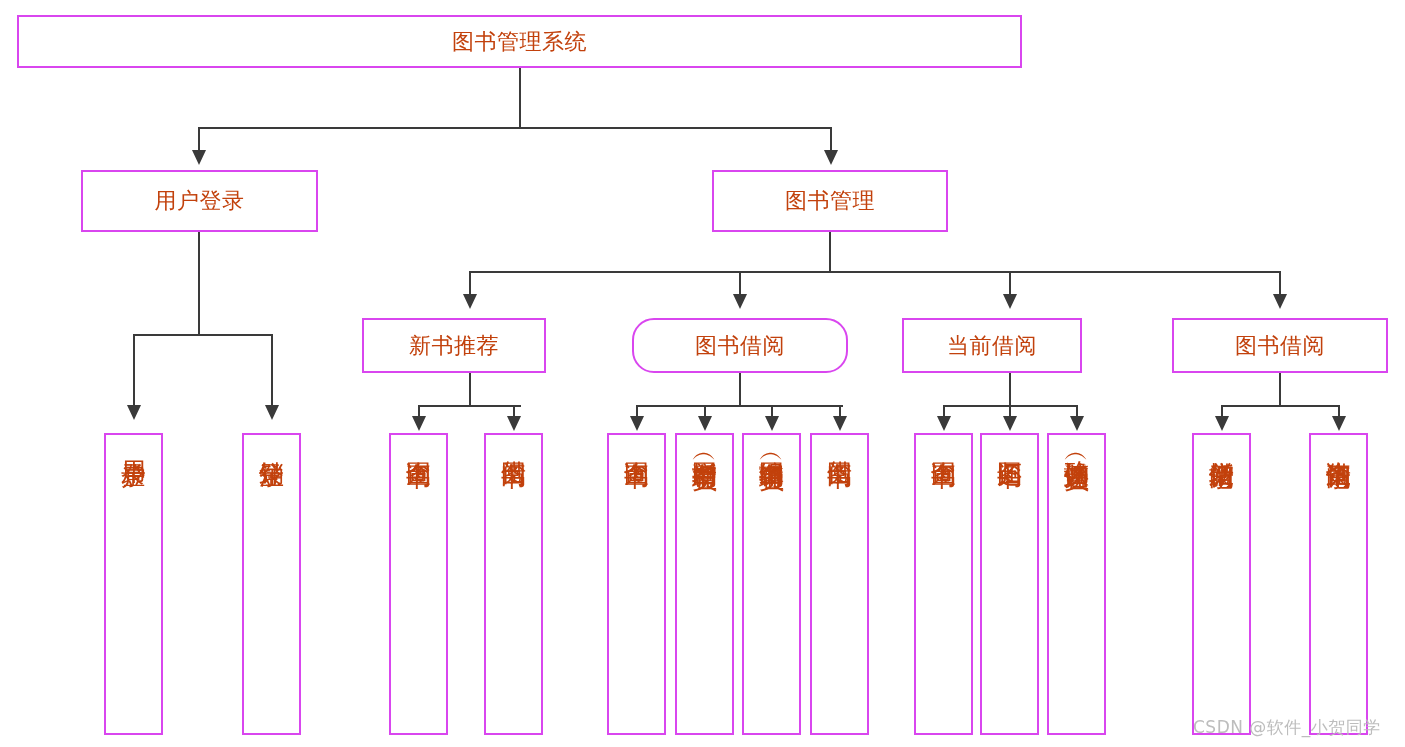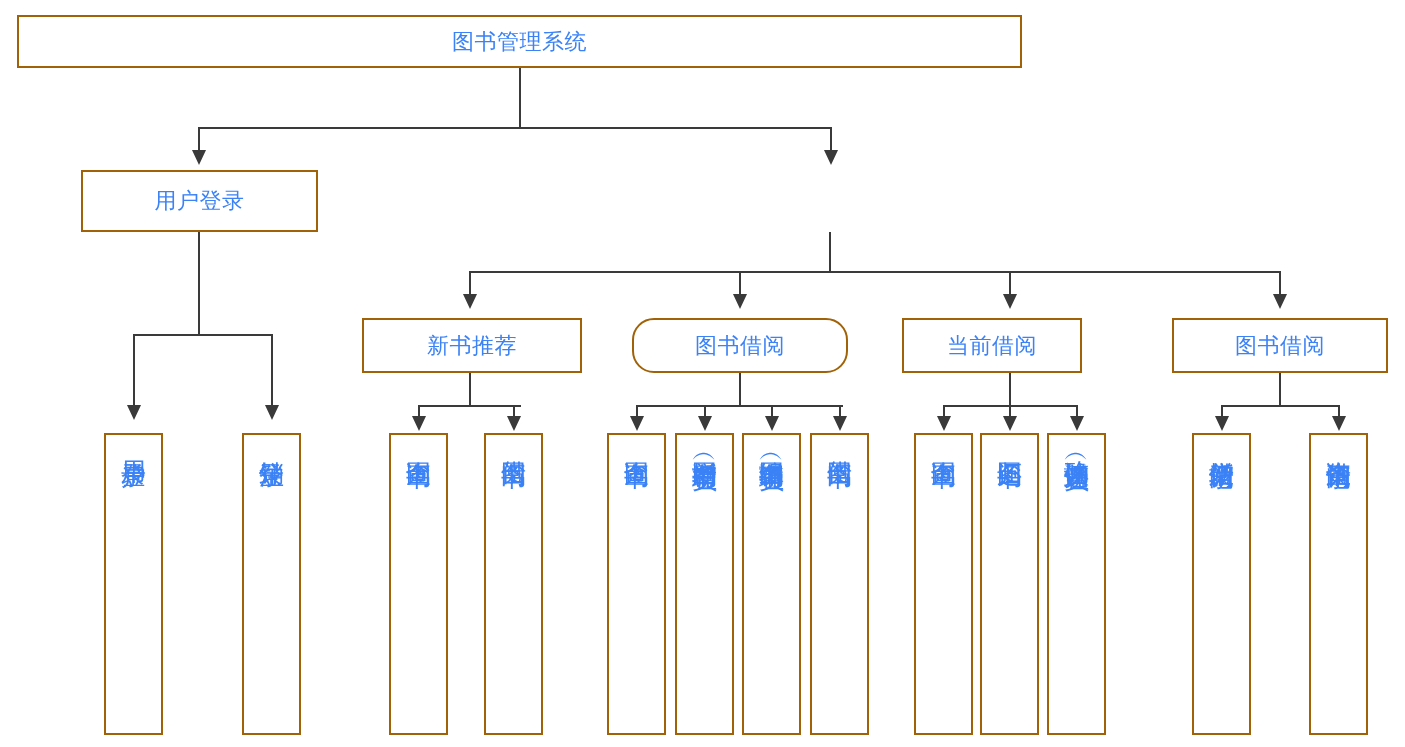--- a/index.html
+++ b/index.html
@@ -11,26 +11,26 @@
     position: relative;
     width: 1405px;
     height: 747px;
     background: #ffffff;
     font-family: "DejaVu Sans", "Liberation Sans", sans-serif;
     overflow: hidden;
   }
   .node {
     position: absolute;
     box-sizing: border-box;
-    border: 2px solid #a16207;
+    border: 2px solid #d946ef;
     background: #ffffff;
     display: flex;
     align-items: center;
     justify-content: center;
-    color: #3b82f6;
+    color: #c2410c;
   }
   .node .label {
     display: block;
     text-align: center;
     line-height: 1.18;
     letter-spacing: 0.5px;
   }
   
   .node.h .label {
     font-size: 22px;
@@ -86,40 +86,43 @@
 
   <div class="edge vline" style="left:198px; top:127px; width:2px; height:25px;"></div>
   <div class="arrow" style="left:192px; top:150px;"></div>
   <div class="edge vline" style="left:830px; top:127px; width:2px; height:25px;"></div>
   <div class="arrow" style="left:824px; top:150px;"></div>
 
   <div class="node h" style="left:81px; top:170px; width:237px; height:62px;">
     <span class="label">用户登录</span>
   </div>
 
+  <div class="node h" style="left:712px; top:170px; width:236px; height:62px;">
+    <span class="label">图书管理</span>
+  </div>
 
   <div class="edge vline" style="left:198px; top:232px; width:2px; height:103px;"></div>
   <div class="edge hline" style="left:133px; top:334px; width:139px; height:2px;"></div>
   <div class="edge vline" style="left:133px; top:334px; width:2px; height:73px;"></div>
   <div class="arrow" style="left:127px; top:405px;"></div>
   <div class="edge vline" style="left:271px; top:334px; width:2px; height:73px;"></div>
   <div class="arrow" style="left:265px; top:405px;"></div>
 
   <div class="edge vline" style="left:829px; top:232px; width:2px; height:41px;"></div>
   <div class="edge hline" style="left:469px; top:271px; width:812px; height:2px;"></div>
   <div class="edge vline" style="left:469px; top:271px; width:2px; height:25px;"></div>
   <div class="arrow" style="left:463px; top:294px;"></div>
   <div class="edge vline" style="left:739px; top:271px; width:2px; height:25px;"></div>
   <div class="arrow" style="left:733px; top:294px;"></div>
   <div class="edge vline" style="left:1009px; top:271px; width:2px; height:25px;"></div>
   <div class="arrow" style="left:1003px; top:294px;"></div>
   <div class="edge vline" style="left:1279px; top:271px; width:2px; height:25px;"></div>
   <div class="arrow" style="left:1273px; top:294px;"></div>
 
-  <div class="node h" style="left:362px; top:318px; width:220px; height:55px;">
+  <div class="node h" style="left:362px; top:318px; width:184px; height:55px;">
     <span class="label">新书推荐</span>
   </div>
   <div class="node h" style="left:632px; top:318px; width:216px; height:55px;border-radius:22px;">
     <span class="label">图书借阅</span>
   </div>
   <div class="node h" style="left:902px; top:318px; width:180px; height:55px;">
     <span class="label">当前借阅</span>
   </div>
   <div class="node h" style="left:1172px; top:318px; width:216px; height:55px;">
     <span class="label">图书借阅</span>
@@ -196,14 +199,15 @@
     <span class="label">确认归还（管理员）</span>
   </div>
 
   <div class="node v" style="left:1192px; top:433px; width:59px; height:302px;">
     <span class="label">新增借阅记录</span>
   </div>
   <div class="node v" style="left:1309px; top:433px; width:59px; height:302px;">
     <span class="label">查询借阅记录</span>
   </div>
 
+  <div class="watermark" style="left:1193px; top:716px;">CSDN @软件_小贺同学</div>
 
 </div>
 
 </body></html>

